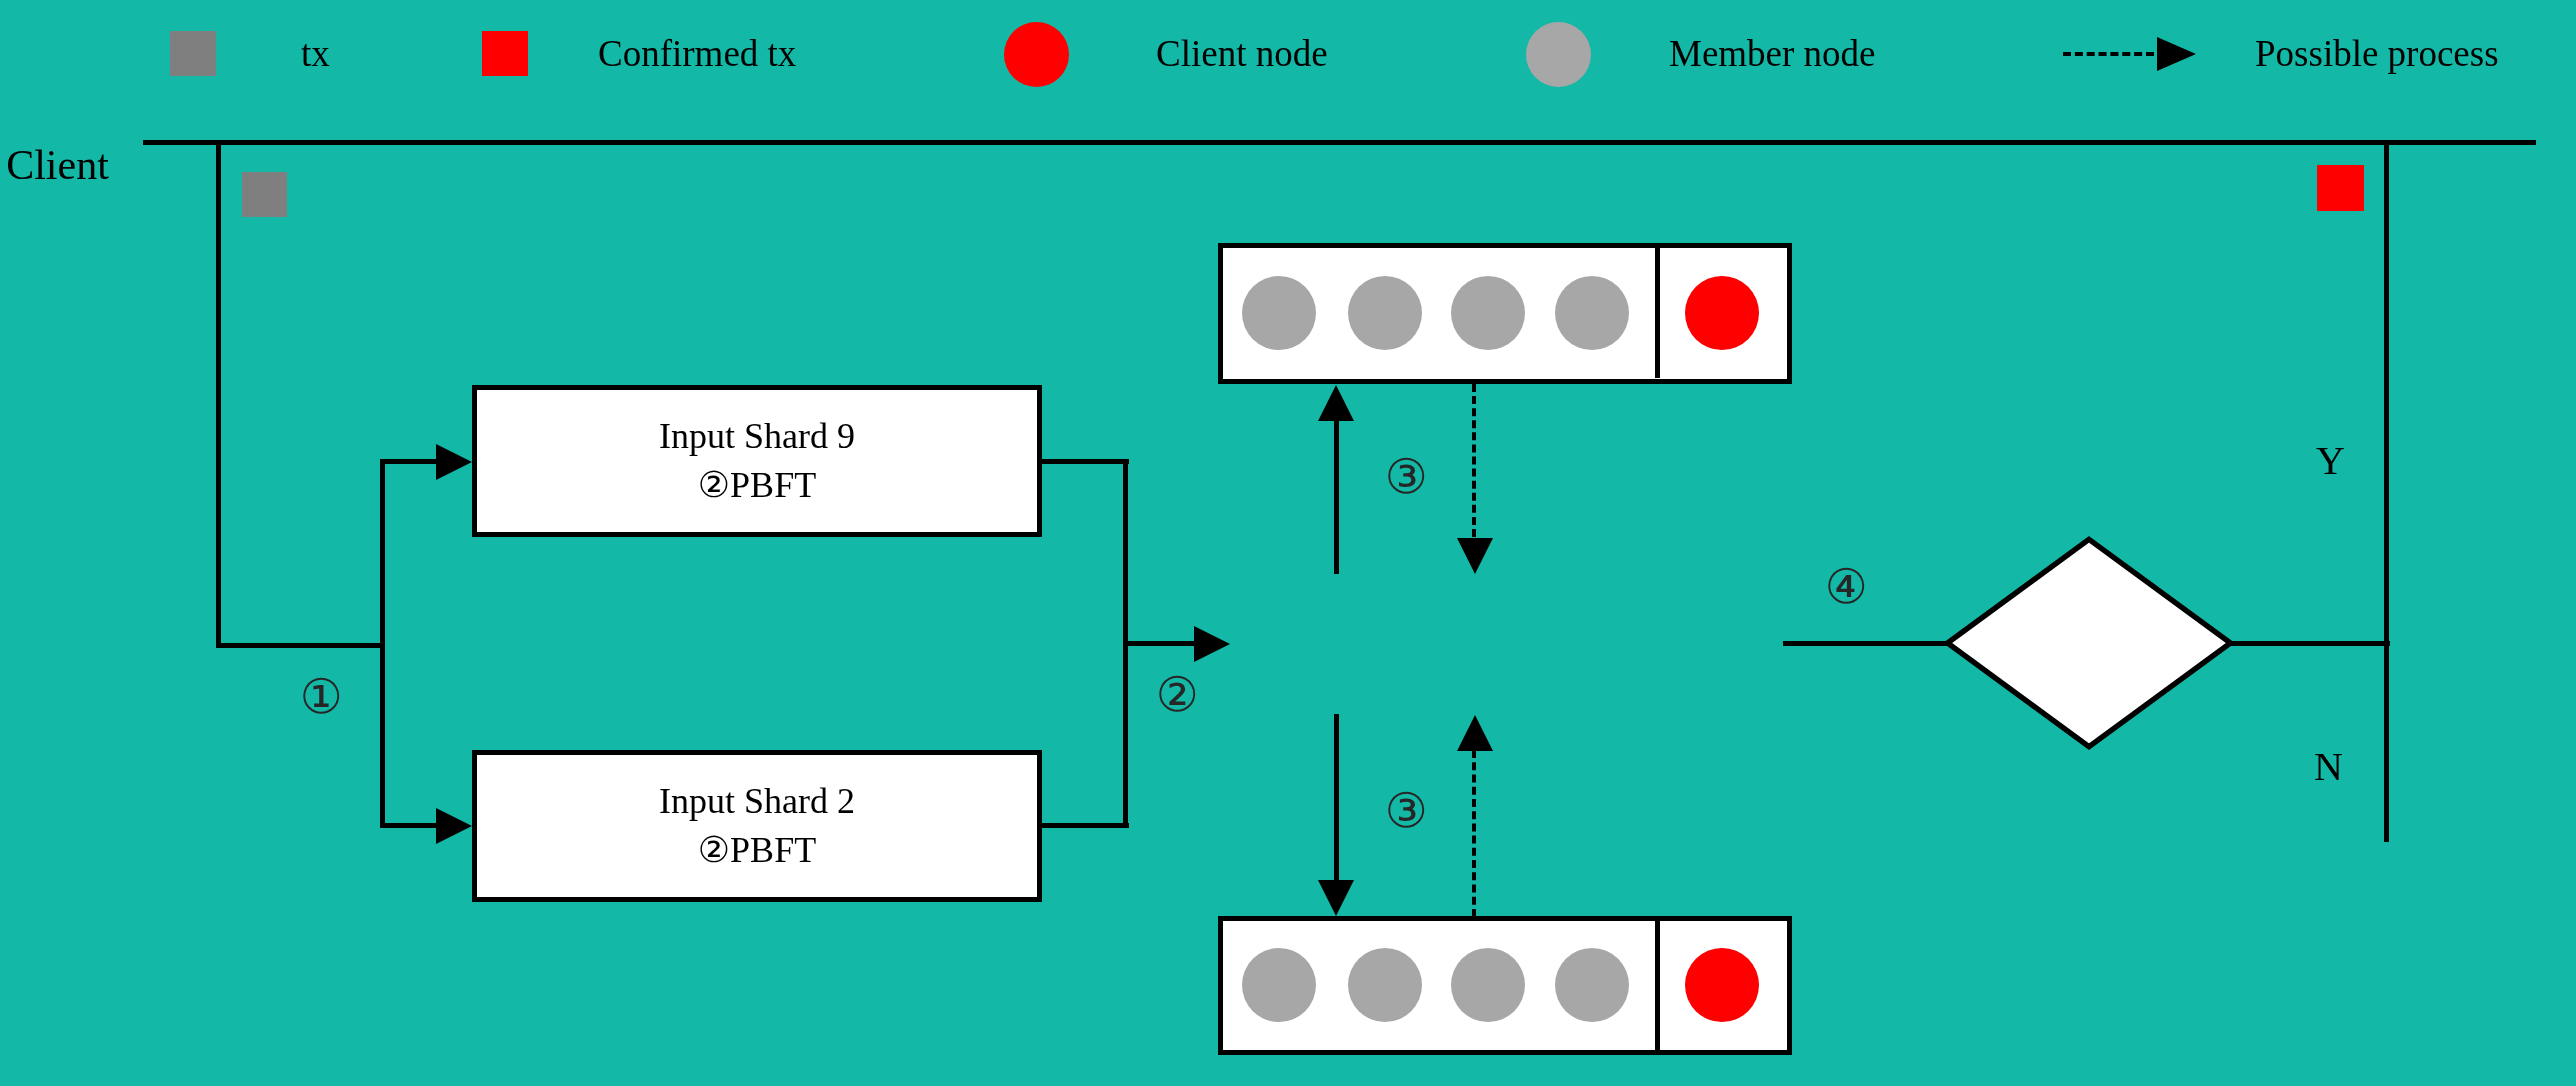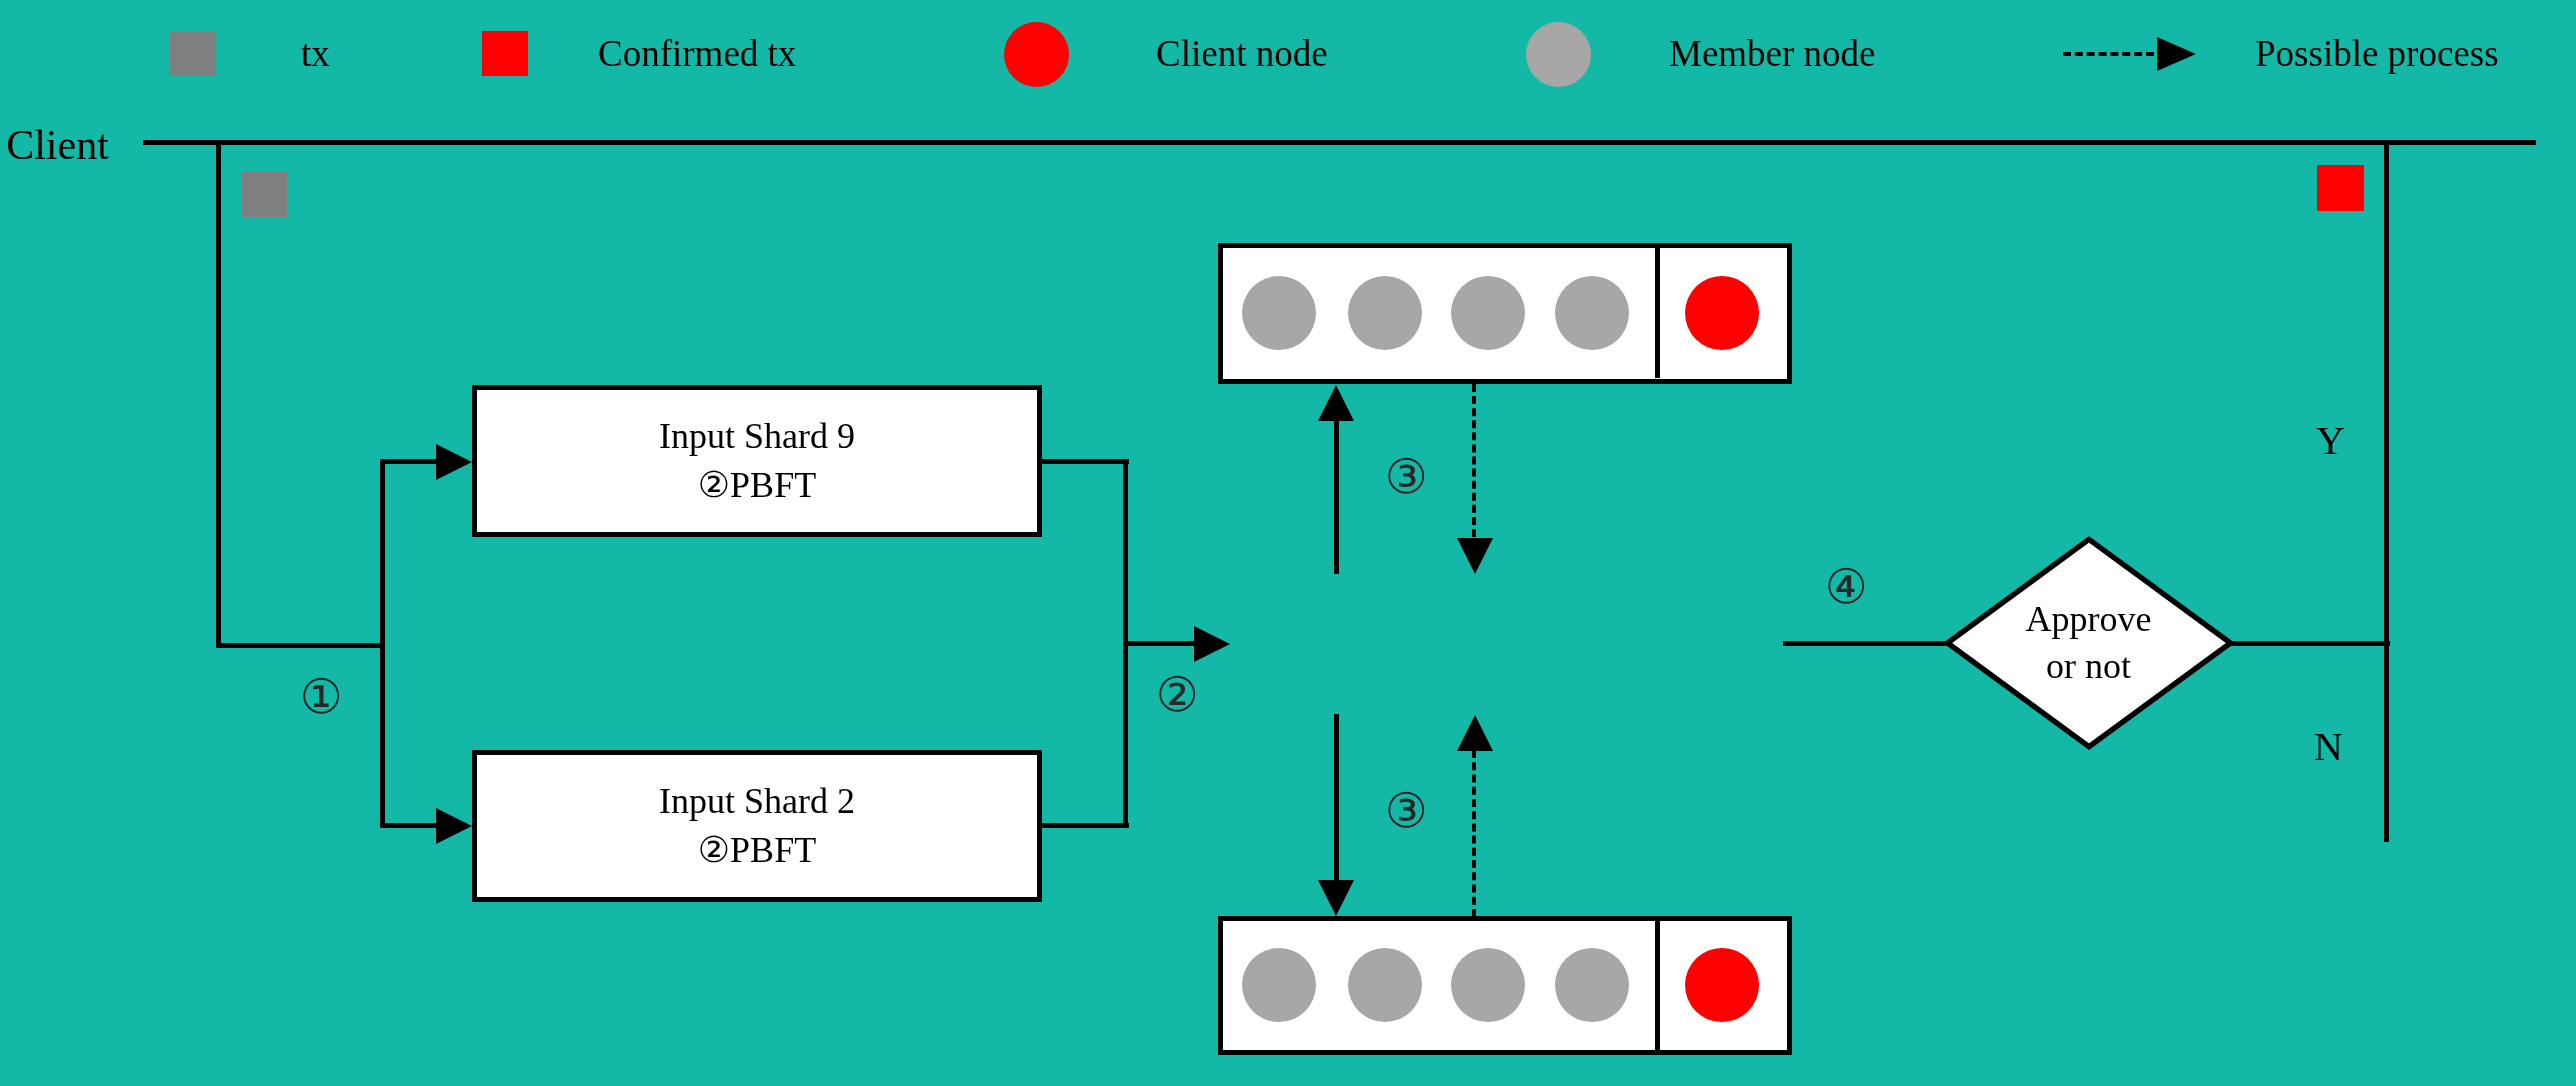--- a/index.html
+++ b/index.html
@@ -13,21 +13,21 @@
        font-size:36px;line-height:1.35;text-align:center;}
   .groupbox{position:absolute;background:#fff;border:5.4px solid #000;box-sizing:border-box;}
   .circle{position:absolute;width:74px;height:74px;border-radius:50%;}
   .gray{background:#a7a7a7;}
   .red{background:#fe0000;}
   .sq{position:absolute;}
   .tri{position:absolute;width:0;height:0;}
   .tri-right{border-top:18px solid transparent;border-bottom:18px solid transparent;border-left:36px solid #000;}
   .tri-up{border-left:18px solid transparent;border-right:18px solid transparent;border-bottom:36px solid #000;}
   .tri-down{border-left:18px solid transparent;border-right:18px solid transparent;border-top:36px solid #000;}
-  .lbl{position:absolute;font-size:37px;white-space:nowrap;}
+  .lbl{position:absolute;font-size:37px;white-space:nowrap;margin-top:20px;}
   .steplbl{position:absolute;font-size:48px;font-family:"DejaVu Sans",sans-serif;color:#262626;
            transform:translate(-50%,-50%);white-space:nowrap;}
   .legend-label{position:absolute;top:31px;font-size:37px;line-height:46px;white-space:nowrap;}
   .subtitle-font{font-family:"Liberation Serif","DejaVu Sans",serif;}
   .diamond-text{position:absolute;left:1947px;top:539px;width:283px;height:208px;display:flex;
                 flex-direction:column;align-items:center;justify-content:center;font-size:36px;line-height:1.3;}
   svg{position:absolute;left:0;top:0;}
 </style>
 </head>
 <body>
@@ -120,24 +120,20 @@
     <div class="vl" style="left:432px;top:0;width:4.6px;height:129px;"></div>
     <div class="circle red" style="left:462px;top:27px;"></div>
   </div>
 
   <div class="hl" style="left:1783px;top:641px;width:167px;height:5.4px;"></div>
   <span class="steplbl" style="left:1846px;top:586px;">④</span>
 
   <svg style="left:1942px;top:534px;" width="294" height="218" viewBox="0 0 380 282">
     <polygon points="190,7 373,141 190,275 7,141" fill="#ffffff" stroke="#000000" stroke-width="7"></polygon>
   </svg>
-  <div class="diamond-text">
-    <div>Approve</div>
-    <div>or not</div>
-  </div>
 
   <div class="hl" style="left:2231px;top:641px;width:159px;height:5.4px;"></div>
   <div class="vl" style="left:2384px;top:140px;width:5.4px;height:702px;"></div>
 
   <span class="lbl" style="left:2316px;top:417px;font-size:40px;">Y</span>
   <span class="lbl" style="left:2314px;top:723px;font-size:40px;">N</span>
 
 
 </div>
 

